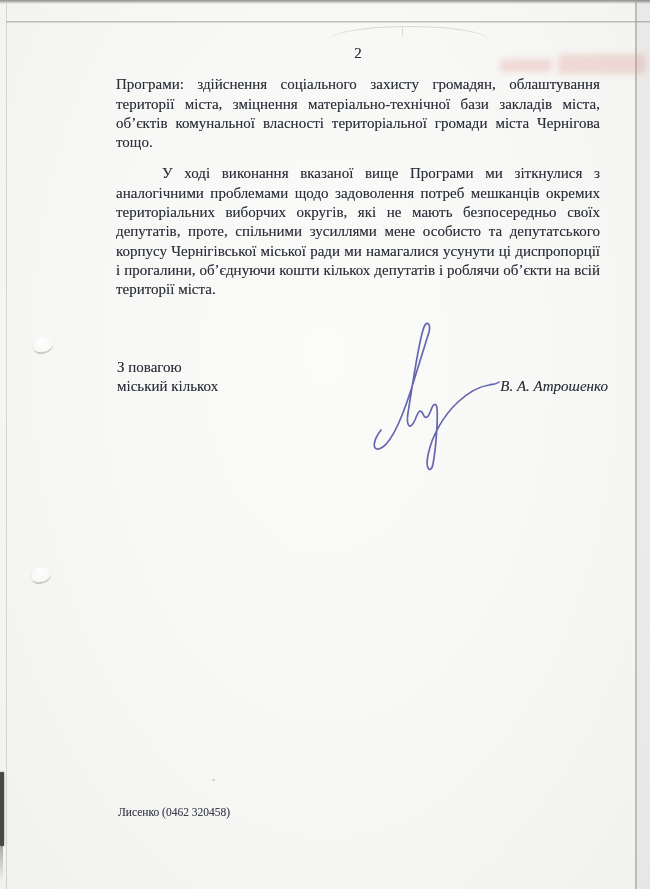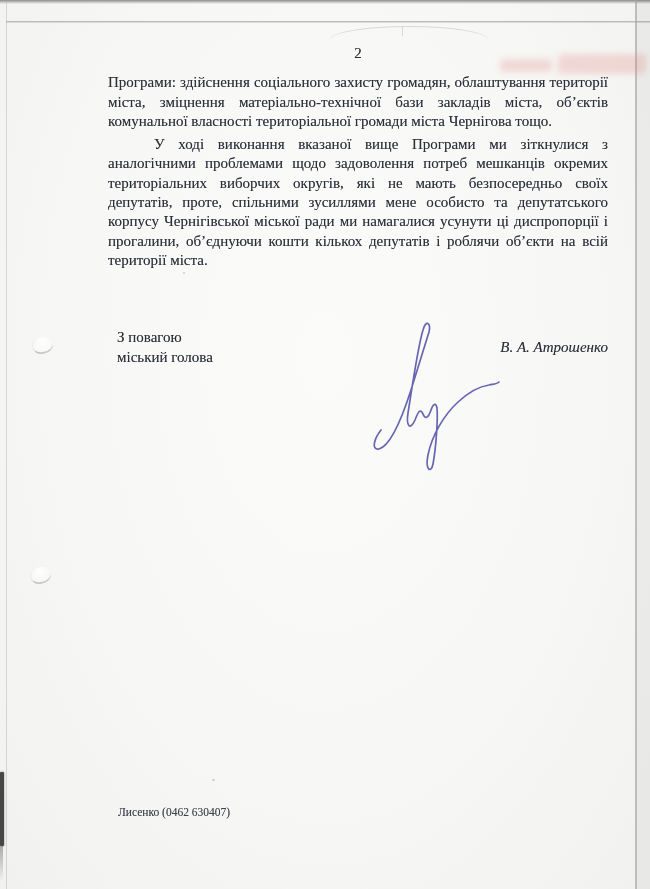--- a/index.html
+++ b/index.html
@@ -99,29 +99,29 @@
     font-size: 15px;
     line-height: 19.3px;
     text-shadow: 0 0 0.5px rgba(43,47,58,0.45);
   }
   .page-number {
     text-align: center;
     margin-bottom: 10px;
   }
   .para {
     text-align: justify;
-    margin: 4px;
+    margin: 12px;
   }
   .para.indent { text-indent: 46px; font-family: Liberation Serif, serif; }
 
   .closing {
     margin-top: 58px;
     display: flex;
     justify-content: space-between;
-    align-items: center;
+    align-items: flex-end;
   }
   .closing-left { padding-left: 13px; }
   .closing-name { padding-right: 4px; white-space: nowrap; font-style: italic; }
 
   .signature-wrap {
     position: absolute;
     left: 366px; top: 298px;
     width: 140px; height: 180px;
     pointer-events: none;
   }
@@ -156,21 +156,21 @@
   <div class="stamp-blob b2"></div>
 
   <div class="content">
     <div class="page-number">2</div>
     <p class="para">Програми: здійснення соціального захисту громадян, облаштування території міста, зміцнення матеріально-технічної бази закладів міста, об’єктів комунальної власності територіальної громади міста Чернігова тощо.</p>
     <p class="para indent">У ході виконання вказаної вище Програми ми зіткнулися з аналогічними проблемами щодо задоволення потреб мешканців окремих територіальних виборчих округів, які не мають безпосередньо своїх депутатів, проте, спільними зусиллями мене особисто та депутатського корпусу Чернігівської міської ради ми намагалися усунути ці диспропорції і прогалини, об’єднуючи кошти кількох депутатів і роблячи об’єкти на всій території міста.</p>
 
     <div class="closing">
       <div class="closing-left">
         <div>З повагою</div>
-        <div>міський голова</div>
+        <div>міський кількох</div>
       </div>
       <div class="closing-name">В. А. Атрошенко</div>
     </div>
   </div>
 
   <div class="signature-wrap">
     <svg width="140" height="180" viewBox="0 0 140 180" xmlns="http://www.w3.org/2000/svg">
       <path d="M 15,132
                C 8,141 5,152 13,151
                C 24,148 36,120 45,92
@@ -182,15 +182,15 @@
                C 59,121 62,121 65,112
                C 67,106 70,104 71,110
                C 72,121 70,150 67,166
                C 65,176 59,172 62,157
                C 66,137 78,117 92,104
                C 104,93 116,88 123,87
                C 128,86 131,86 133,84" fill="none" stroke="#5a5aaa" stroke-width="1.7" stroke-linecap="round" stroke-linejoin="round" opacity="0.92"></path>
     </svg>
   </div>
 
-  <div class="footer-contact">Лисенко (0462 630407)</div>
+  <div class="footer-contact">Лисенко (0462 320458)</div>
 
 </div>
 
 </body></html>

